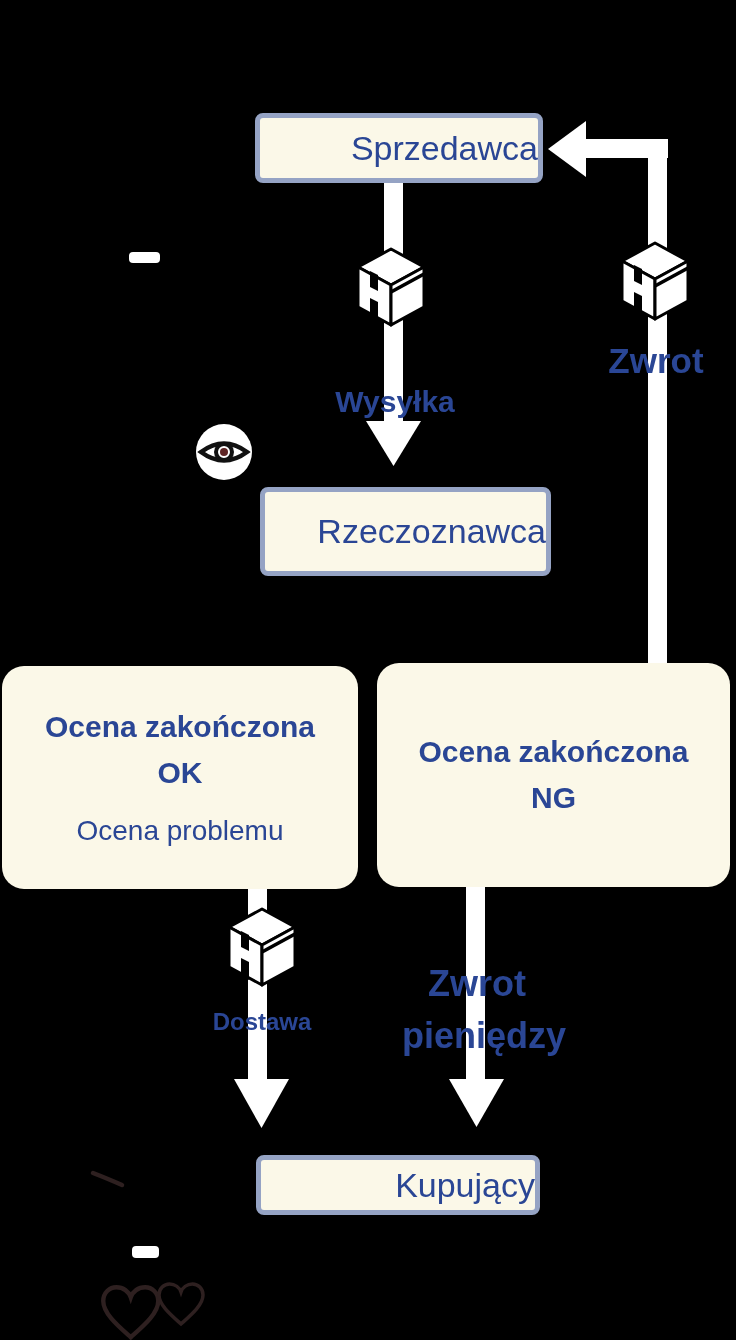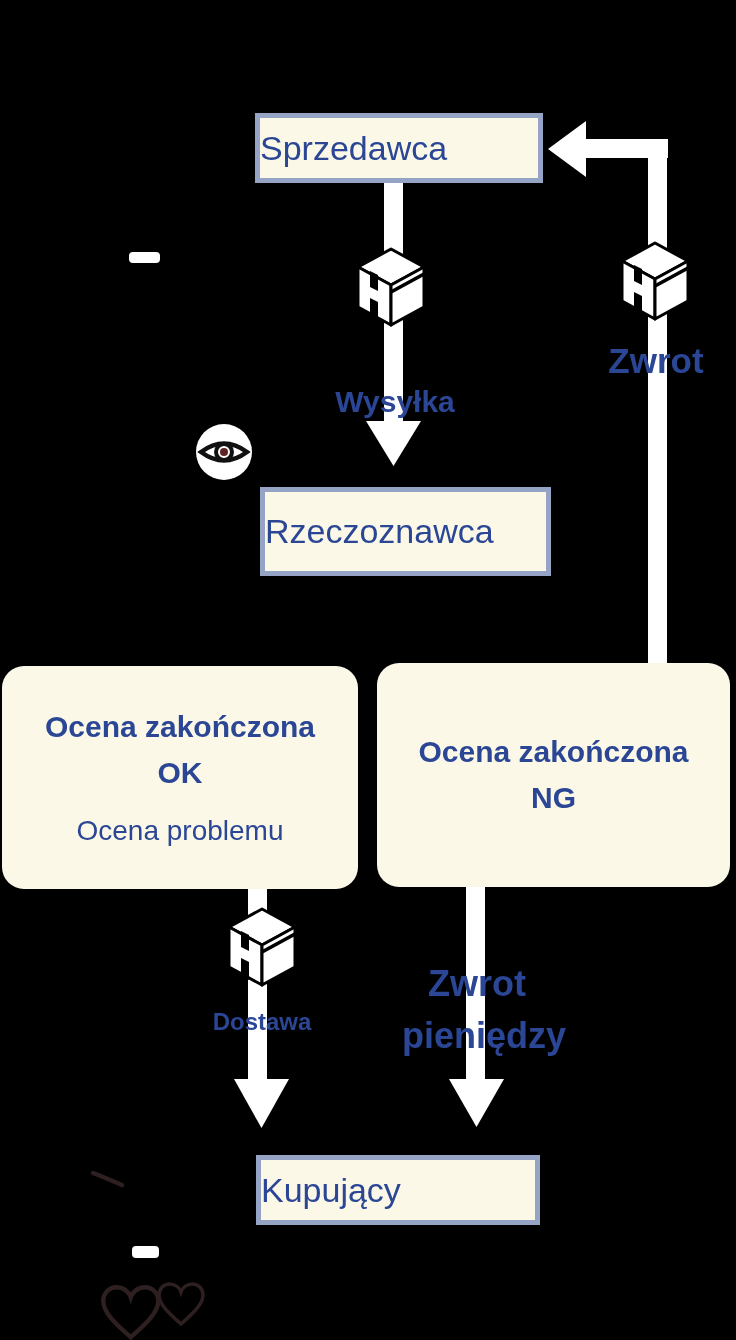--- a/index.html
+++ b/index.html
@@ -18,22 +18,22 @@
     width:736px;height:1340px;overflow:hidden;
   }
   .stage{position:relative;width:736px;height:1340px;background:var(--bg);}
   svg{display:block;}
 
   
   .node{
     position:absolute;
     background:var(--cream);
     border:5px solid var(--boxBorder);
-    border-radius:0;
-    display:flex;align-items:center;justify-content:flex-start;
+    border-radius:8px;
+    display:flex;align-items:center;justify-content:flex-end;
     color:var(--blue);
     font-size:34px;
     box-sizing:border-box;
     z-index:3;
   }
 
   
   .card{
     position:absolute;
     background:var(--cream);
@@ -152,21 +152,21 @@
   </svg>
 
   <div class="node" style="left:255px;top:113px;width:288px;height:70px;">
     <span>Sprzedawca</span>
   </div>
 
   <div class="node" style="left:260px;top:487px;width:291px;height:89px;">
     <span>Rzeczoznawca</span>
   </div>
 
-  <div class="node" style="left:256px;top:1155px;width:284px;height:70px;">
+  <div class="node" style="left:256px;top:1155px;width:284px;height:60px;">
     <span>Kupujący</span>
   </div>
 
   <div class="card" style="left:2px;top:666px;width:356px;height:223px;">
     <div class="title">
       <span>Ocena zakończona</span><br>
       <span>OK</span>
     </div>
     <div class="subtitle">
       <span>Ocena problemu</span>

